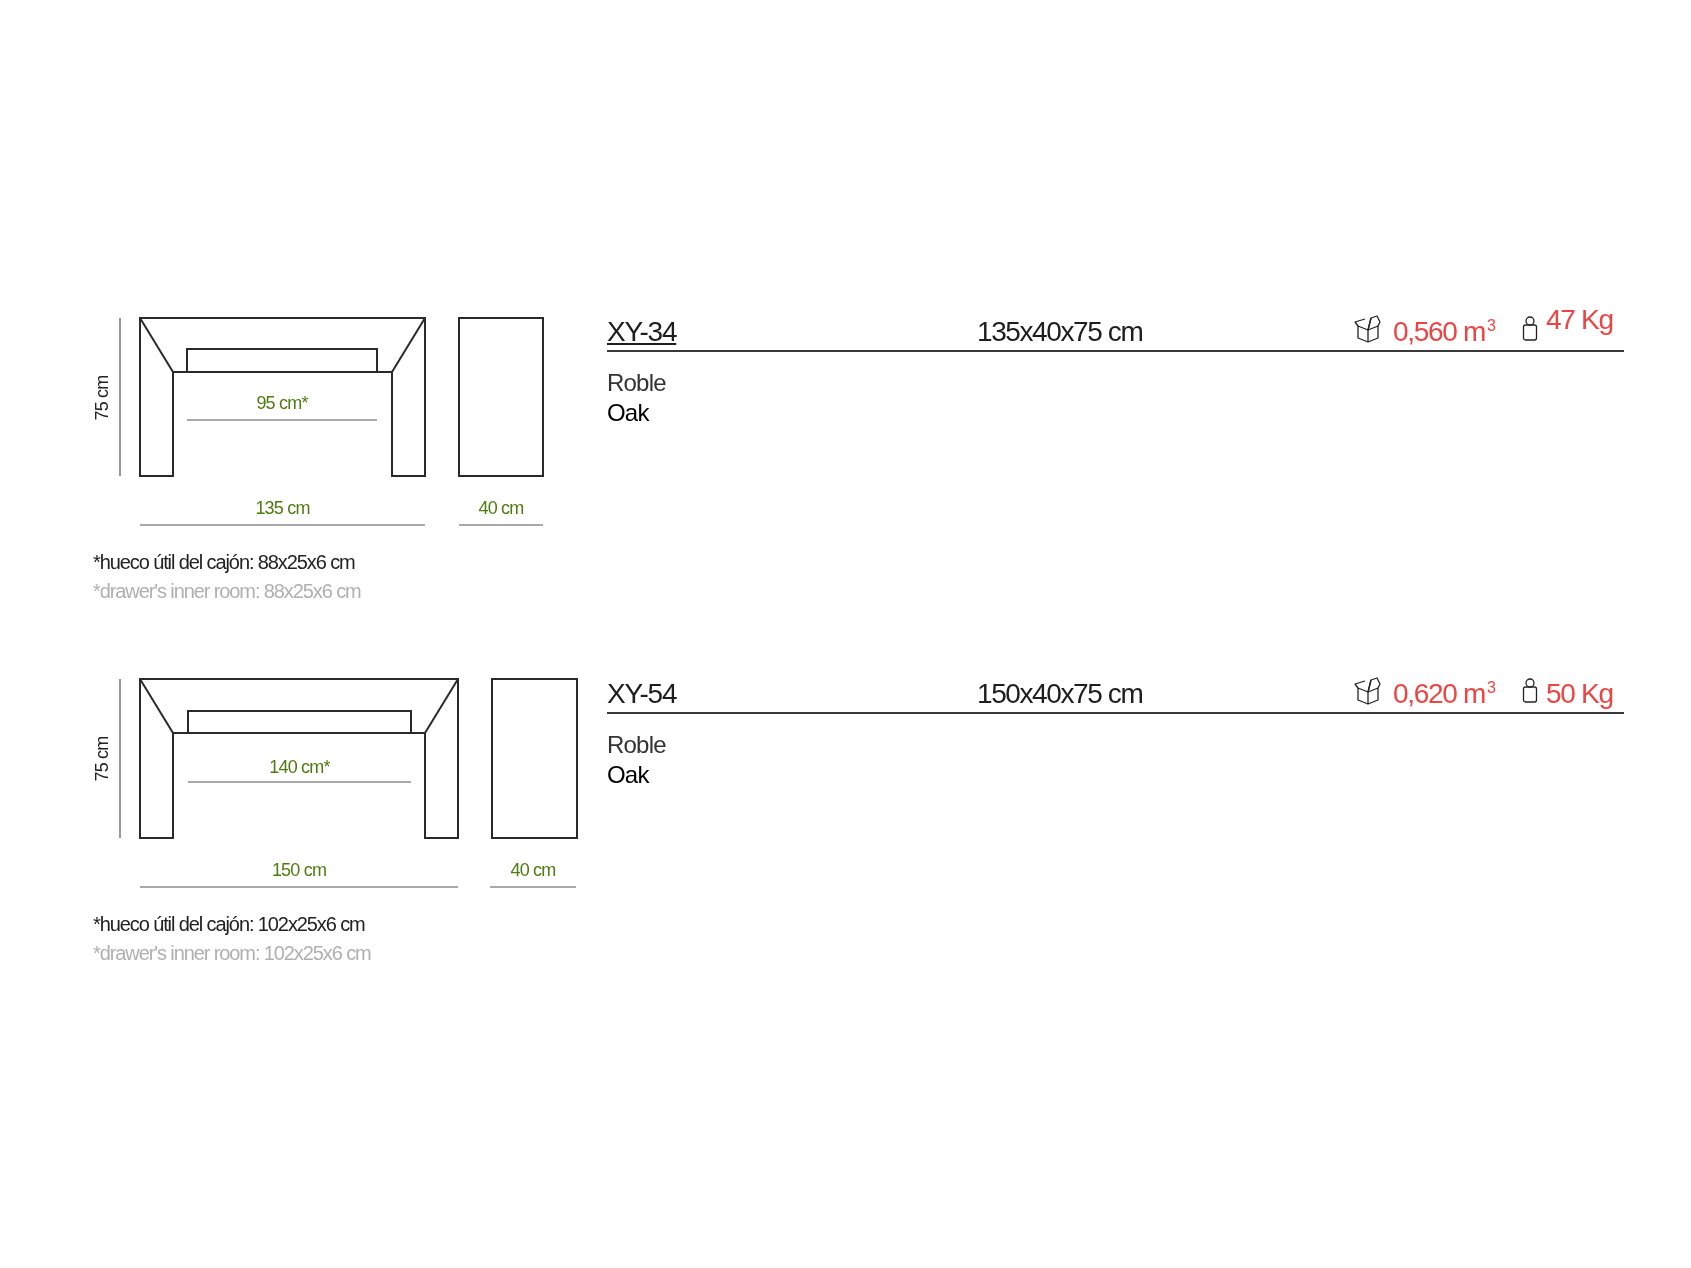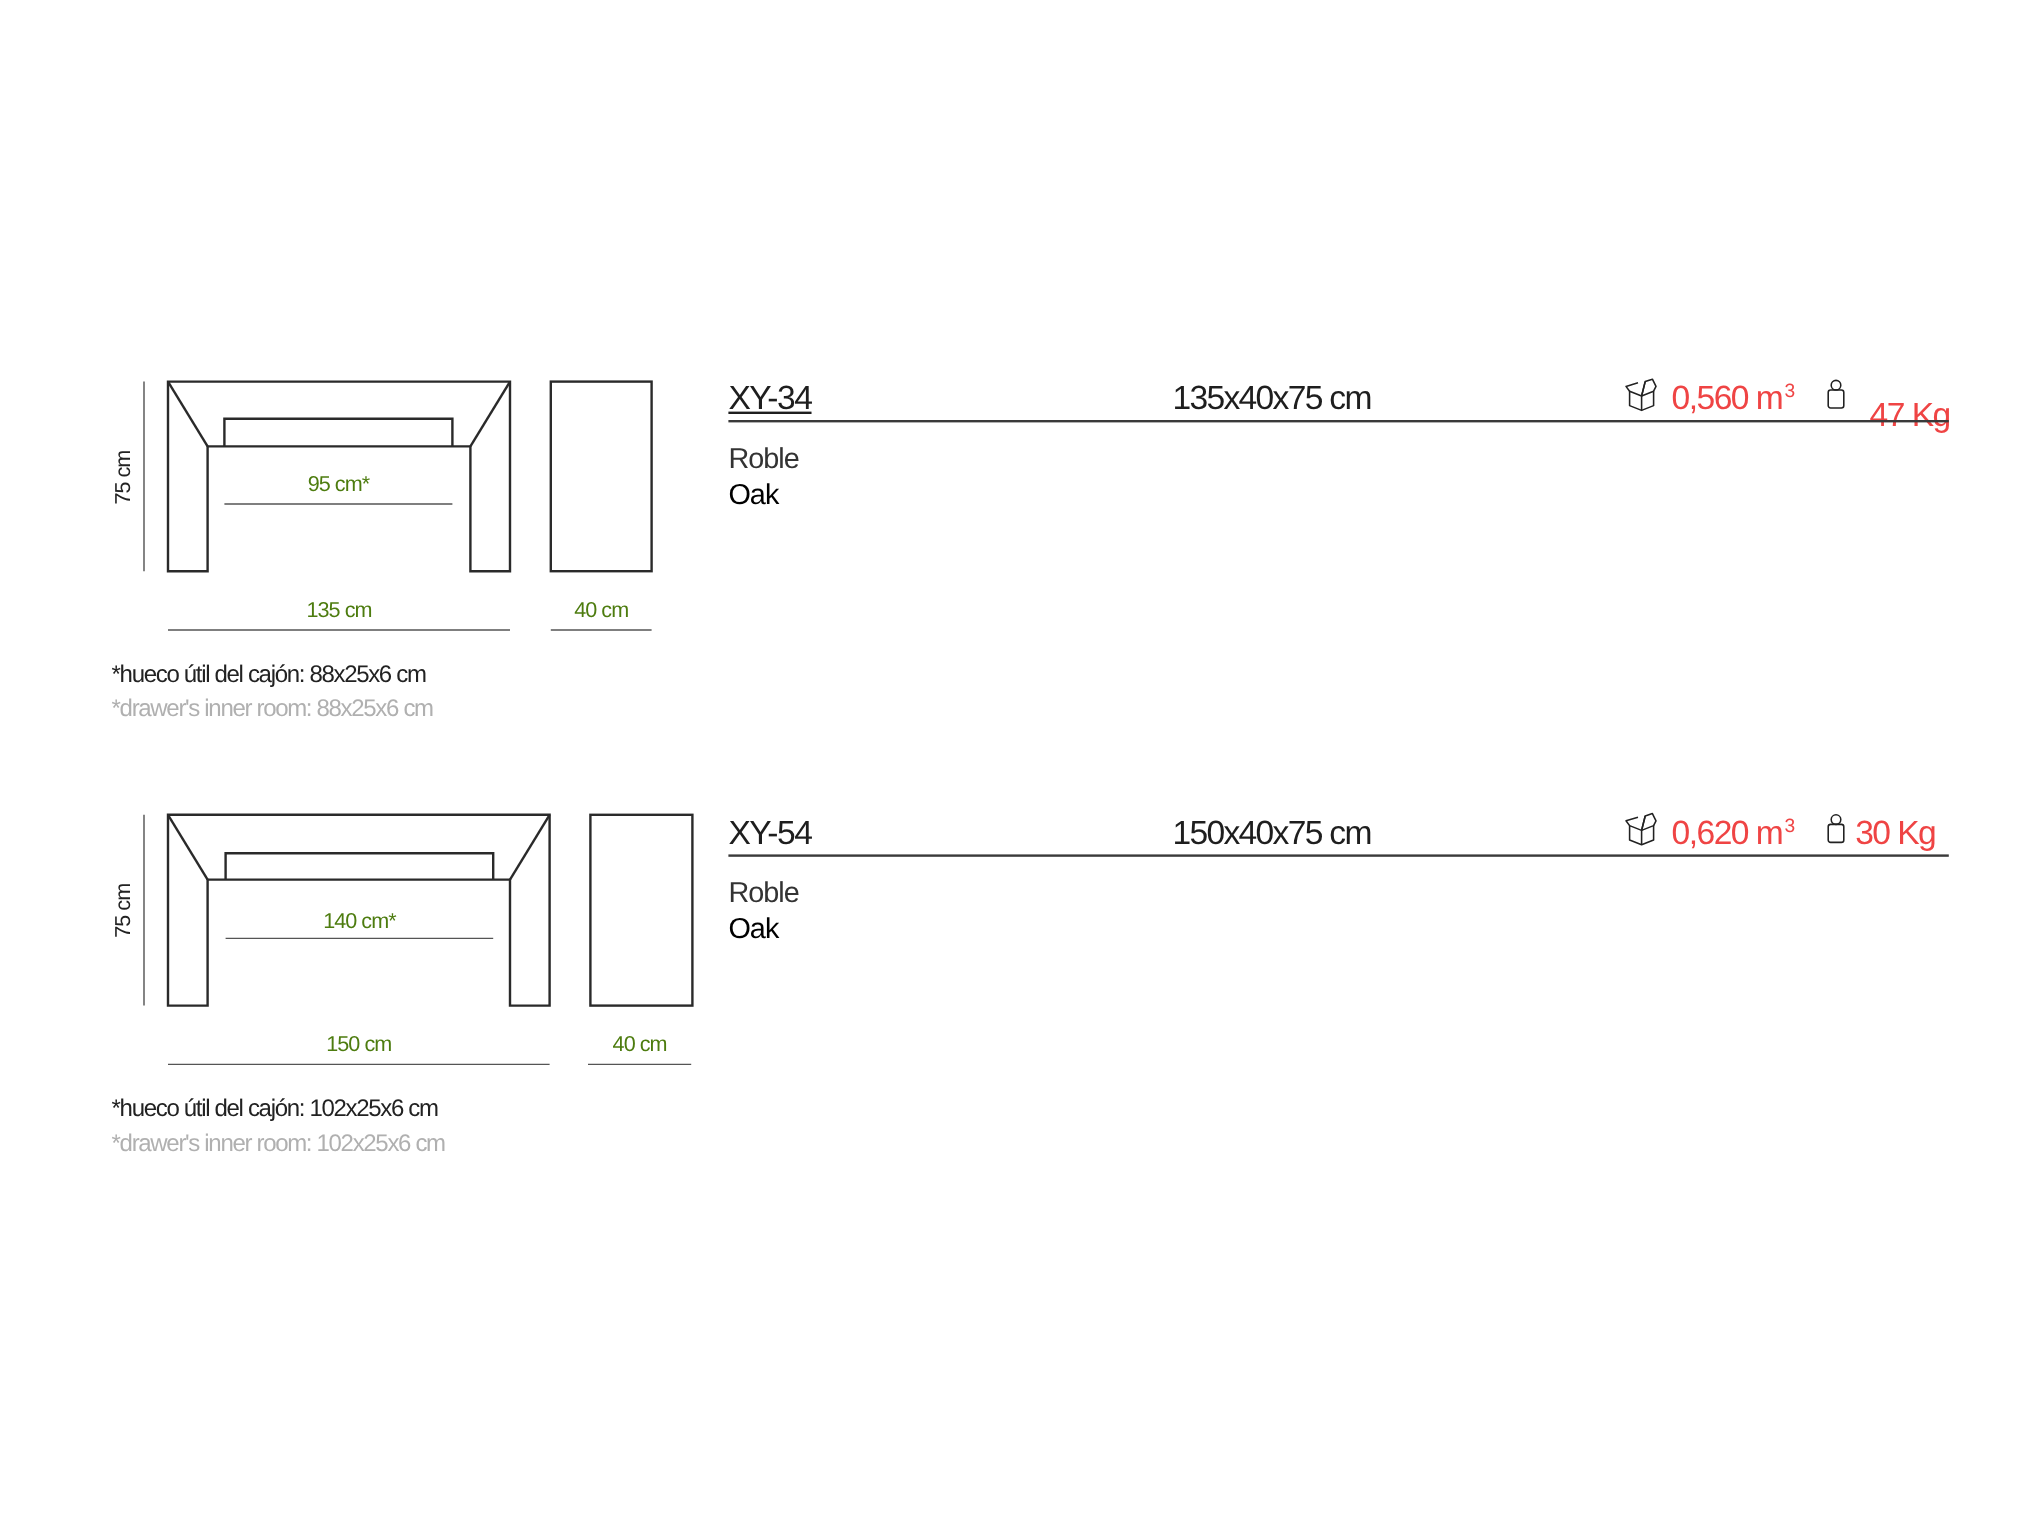--- a/index.html
+++ b/index.html
@@ -69,21 +69,21 @@
   <div class="abs vol" style="left:1393px;top:318px;">
     <span>0,560 m</span><sup>3</sup>
   </div>
 
   <svg class="icon" width="18" height="28" viewBox="0 0 18 28" style="left:1521px;top:315px;">
     <g fill="none" stroke="#222" stroke-width="1.3">
       <circle cx="9" cy="6" r="4"></circle>
       <rect x="2.5" y="10" width="13" height="15" rx="2"></rect>
     </g>
   </svg>
-  <div class="abs weight" style="left:1546px;top:332px;margin-left:12px;">47 Kg</div>
+  <div class="abs weight" style="left:1546px;top:306px;">47 Kg</div>
 
   <div class="rule" style="left:607px;top:350px;width:1017px;"></div>
 
   <div class="abs mat-es" style="left:607px;top:371px;">Roble</div>
   <div class="abs mat-en" style="left:607px;top:401px;">Oak</div>
 </div>
 
 <div>
 
   <svg class="drawing" width="600" height="920" viewBox="0 0 600 920" style="left:0;top:0;">
@@ -125,19 +125,19 @@
   <div class="abs vol" style="left:1393px;top:680px;">
     <span>0,620 m</span><sup>3</sup>
   </div>
 
   <svg class="icon" width="18" height="28" viewBox="0 0 18 28" style="left:1521px;top:677px;">
     <g fill="none" stroke="#222" stroke-width="1.3">
       <circle cx="9" cy="6" r="4"></circle>
       <rect x="2.5" y="10" width="13" height="15" rx="2"></rect>
     </g>
   </svg>
-  <div class="abs weight" style="left:1546px;top:680px;">30 Kg</div>
+  <div class="abs weight" style="left:1546px;top:680px;">50 Kg</div>
 
   <div class="rule" style="left:607px;top:712px;width:1017px;"></div>
 
   <div class="abs mat-es" style="left:607px;top:733px;">Roble</div>
   <div class="abs mat-en" style="left:607px;top:763px;">Oak</div>
 </div>
 
 </body></html>

